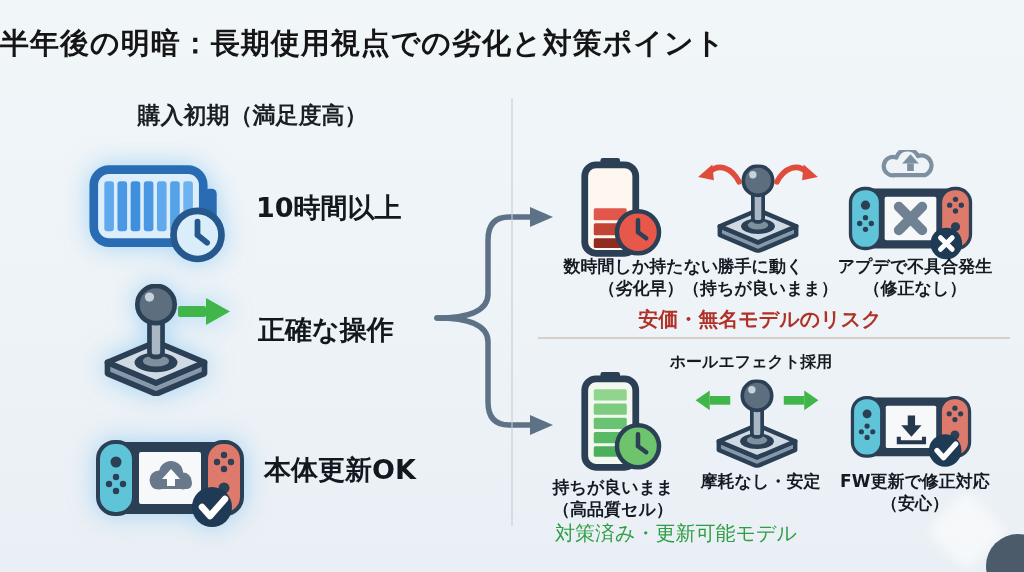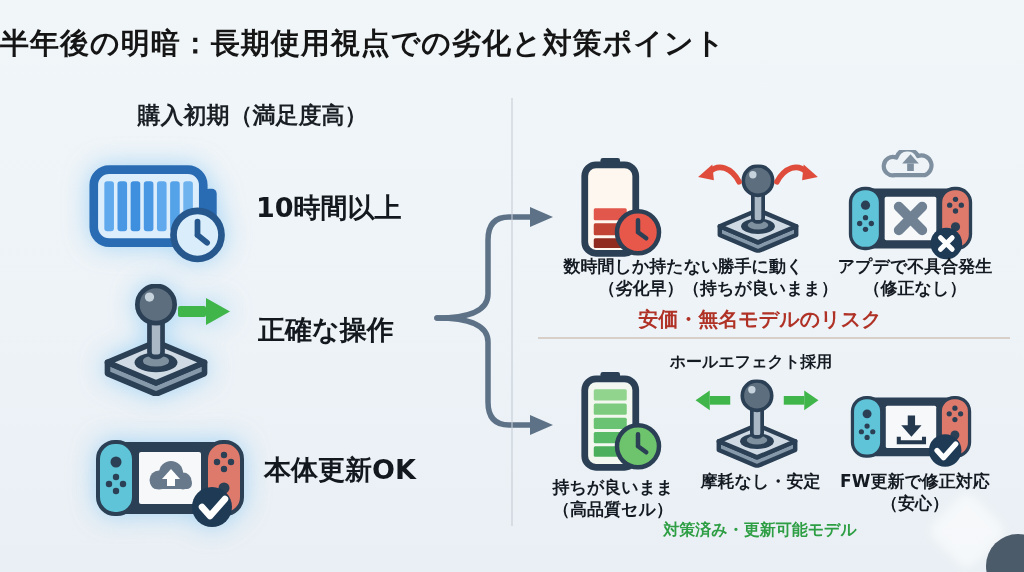--- a/index.html
+++ b/index.html
@@ -9,21 +9,21 @@
     font-family:"DejaVu Sans",sans-serif;color:#15202b;
   }
   .title{
     position:absolute;top:24px;left:0;width:1024px;
     font-size:29px;font-weight:700;letter-spacing:1px;color:#151515;
   }
   .col-header{position:absolute;text-align:center;font-size:23px;font-weight:700;color:#1a1f26;}
   .left-label{position:absolute;font-size:27px;font-weight:700;color:#13181e;}
   .caption{position:absolute;text-align:center;font-size:17px;font-weight:700;line-height:1.32;color:#141a21;}
   .risk-label{position:absolute;text-align:center;font-size:20px;font-weight:700;color:#b03226;}
-  .good-label{position:absolute;text-align:center;font-size:16px;font-weight:700;color:#2e9e44;}
+  .good-label{position:absolute;text-align:left;font-size:20px;font-weight:400;color:#2e9e44;}
   .hall-note{position:absolute;text-align:center;font-size:16px;font-weight:700;color:#141a21;}
   .icon{position:absolute;}
   .glow{filter:drop-shadow(0 0 12px rgba(125,195,245,.65));}
   .vdivider{position:absolute;left:511px;top:98px;width:2px;height:428px;background:#c6ccd5;opacity:.55;}
   .hdivider{position:absolute;left:538px;top:337px;width:472px;height:1.5px;background:#d8d0c8;}
   .watermark{position:absolute;left:938px;top:502px;width:58px;height:58px;background:rgba(255,255,255,.55);
     transform:rotate(45deg);border-radius:10px;filter:blur(4px);}
   .corner-blob{position:absolute;right:-26px;bottom:-26px;width:64px;height:64px;border-radius:50%;
     background:#3a4a5a;opacity:.9;}
   svg{display:block;}

